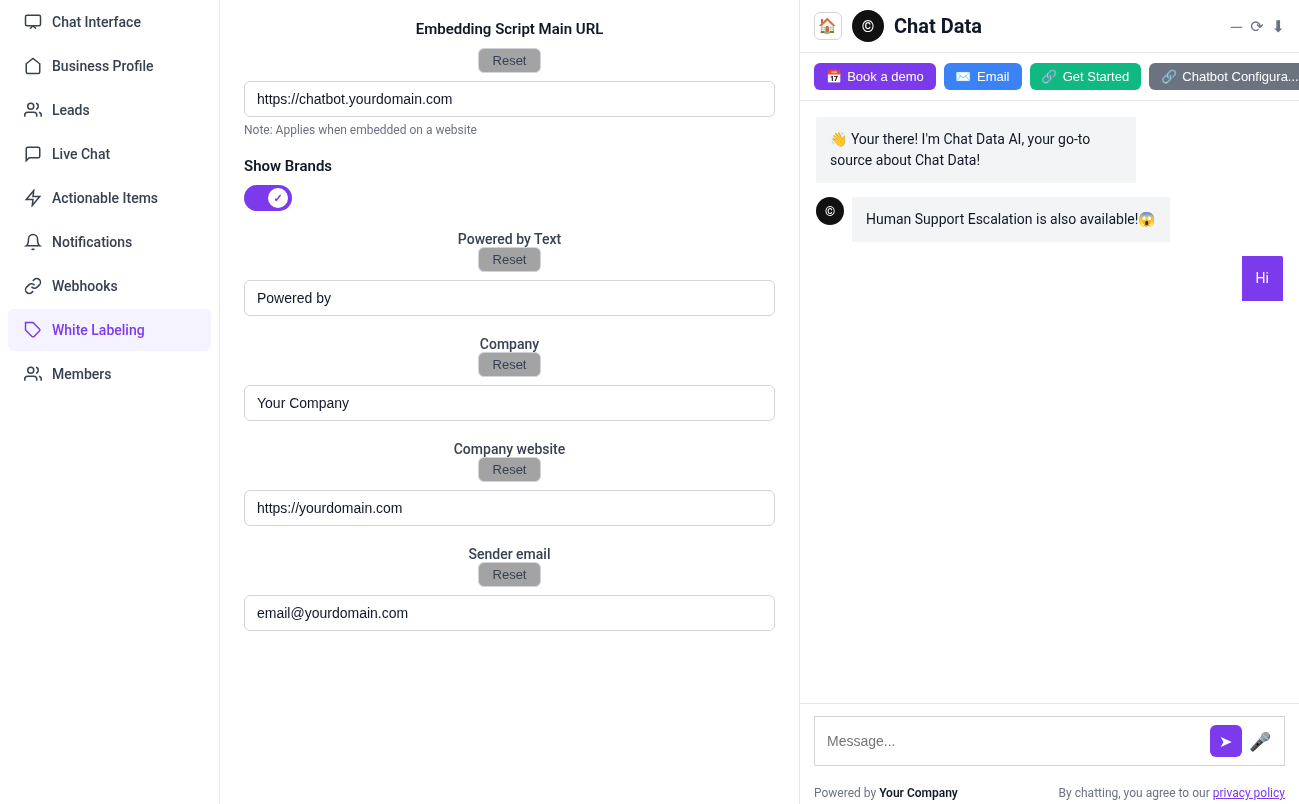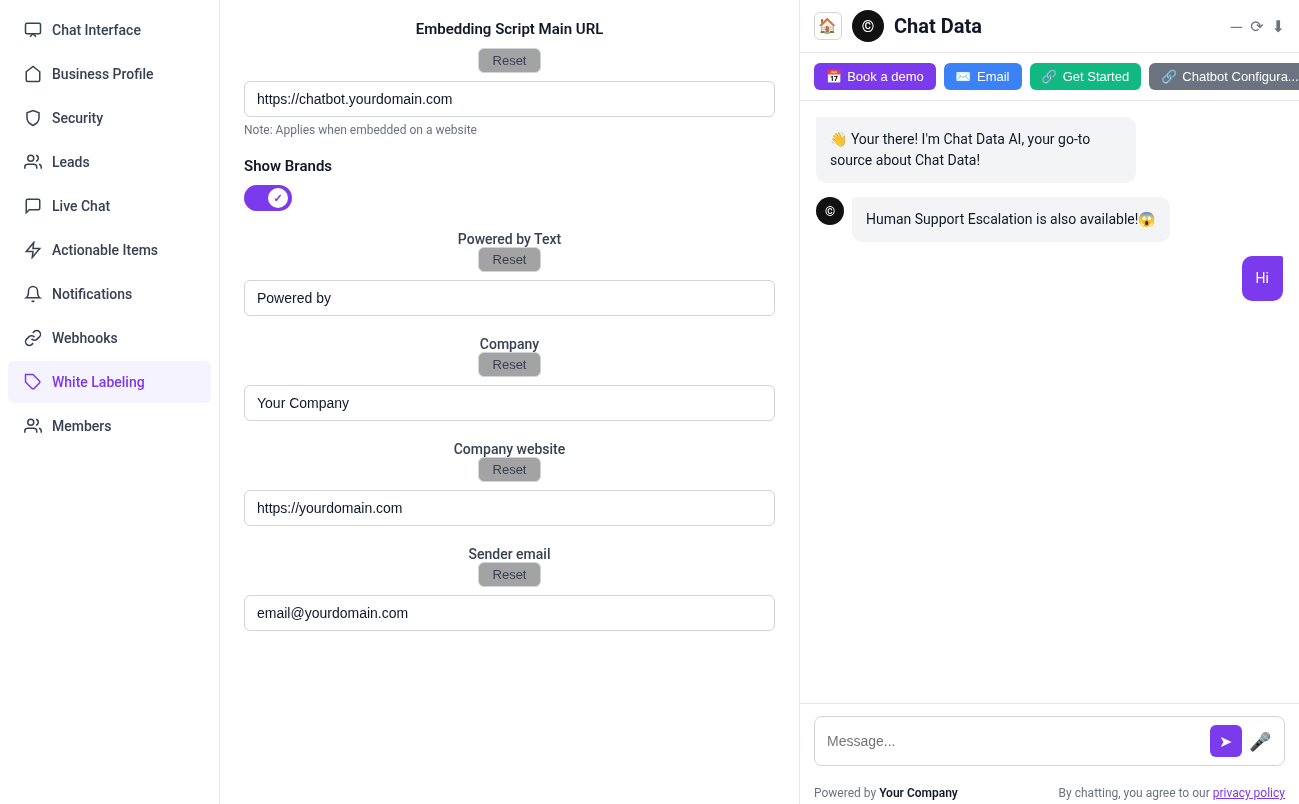--- a/index.html
+++ b/index.html
@@ -5,21 +5,21 @@
     * { box-sizing: border-box; margin: 0; padding: 0; }
     body { font-family: -apple-system, BlinkMacSystemFont, 'Segoe UI', Roboto, sans-serif; background: #f5f5f5; display: flex; height: 804px; overflow: hidden; }
 
     
     .sidebar {
       width: 220px;
       background: #fff;
       border-right: 1px solid #e5e7eb;
       display: flex;
       flex-direction: column;
-      padding: 8px 0;
+      padding: 0 0;
       flex-shrink: 0;
     }
     .sidebar-item {
       display: flex;
       align-items: center;
       gap: 10px;
       padding: 12px 16px;
       cursor: pointer;
       color: #374151;
       font-size: 14px;
@@ -239,21 +239,21 @@
       align-items: center;
       justify-content: center;
       color: #fff;
       font-size: 13px;
       font-weight: 900;
       flex-shrink: 0;
     }
     .msg-bubble {
       max-width: 320px;
       padding: 12px 14px;
-      border-radius: 10px;
+      border-radius: 0;
       font-size: 14px;
       line-height: 1.5;
     }
     .msg-bubble.bot-msg {
       background: #f3f4f6;
       color: #111827;
       border-top-left-radius: 2px;
     }
     .msg-bubble.user-msg {
       background: #7c3aed;
@@ -269,21 +269,21 @@
 
     .chat-footer {
       border-top: 1px solid #e5e7eb;
       padding: 12px 14px;
     }
     .chat-input-row {
       display: flex;
       align-items: center;
       gap: 8px;
       border: 1px solid #d1d5db;
-      border-radius: 8px;
+      border-radius: 0;
       padding: 8px 12px;
     }
     .chat-input {
       flex: 1;
       border: none;
       outline: none;
       font-size: 14px;
       color: #374151;
       background: transparent;
     }
@@ -333,28 +333,20 @@
 
   <div class="sidebar-item">
     <span class="icon">
       <svg viewBox="0 0 24 24" fill="none" stroke="currentColor" stroke-width="2">
           <path d="M3 9l9-7 9 7v11a2 2 0 0 1-2 2H5a2 2 0 0 1-2-2z"></path>
         </svg>
     </span>
     <span>Business Profile</span>
   </div>
 
-  <div class="sidebar-item">
-    <span class="icon">
-      <svg viewBox="0 0 24 24" fill="none" stroke="currentColor" stroke-width="2">
-          <path d="M12 22s8-4 8-10V5l-8-3-8 3v7c0 6 8 10 8 10z"></path>
-        </svg>
-    </span>
-    <span>Security</span>
-  </div>
 
   <div class="sidebar-item">
     <span class="icon">
       <svg viewBox="0 0 24 24" fill="none" stroke="currentColor" stroke-width="2">
           <path d="M17 21v-2a4 4 0 0 0-4-4H5a4 4 0 0 0-4 4v2"></path>
           <circle cx="9" cy="7" r="4"></circle>
           <path d="M23 21v-2a4 4 0 0 0-3-3.87"></path>
           <path d="M16 3.13a4 4 0 0 1 0 7.75"></path>
         </svg>
     </span>

